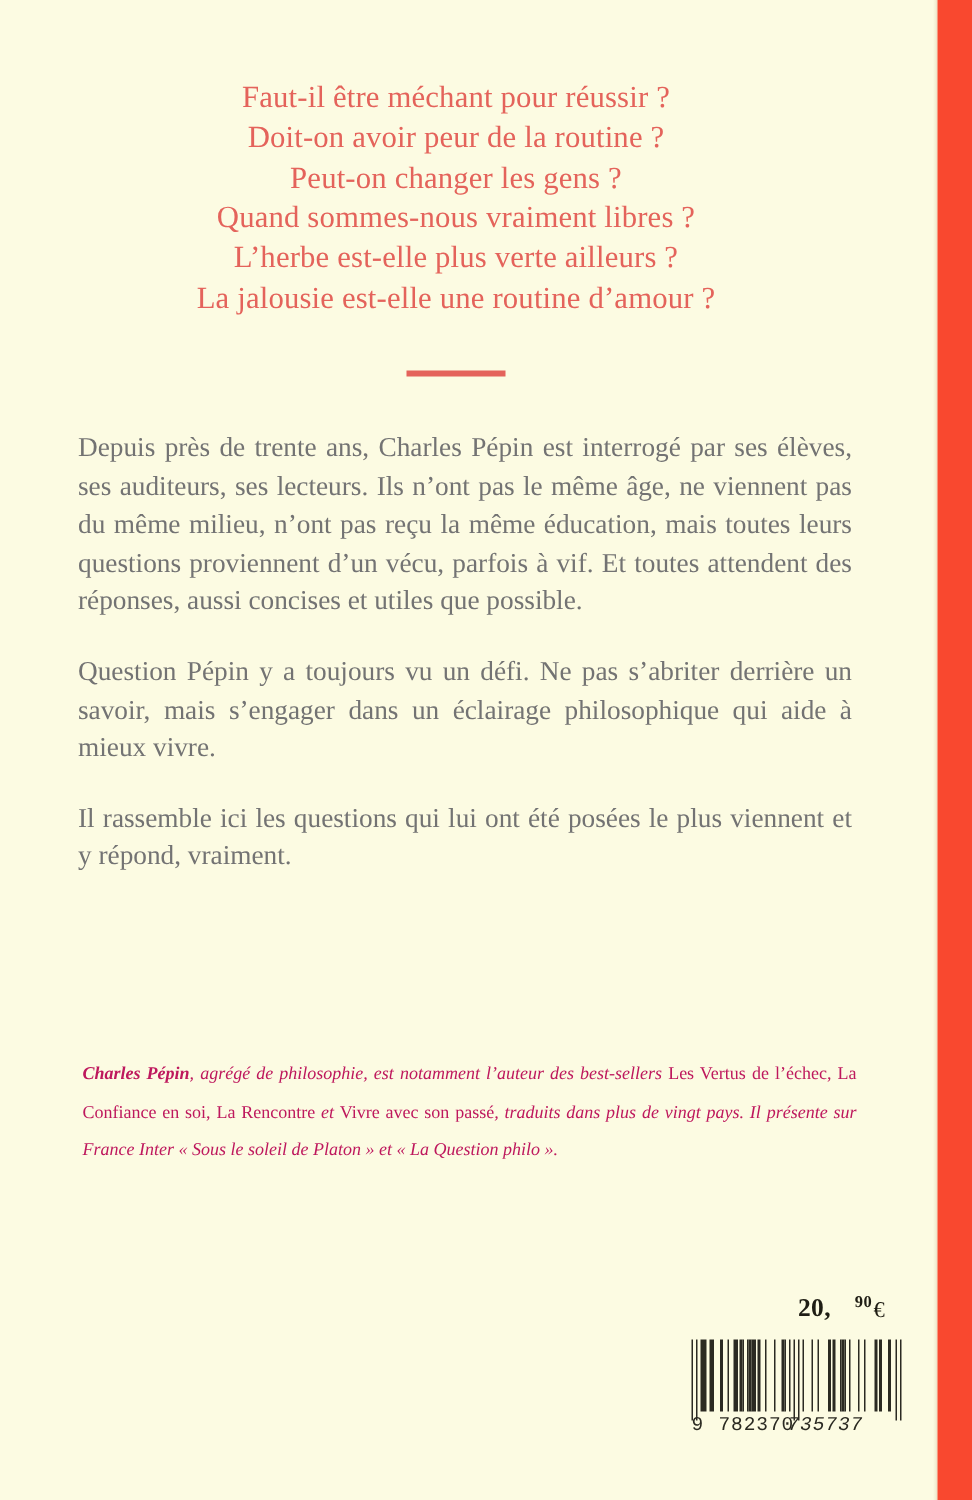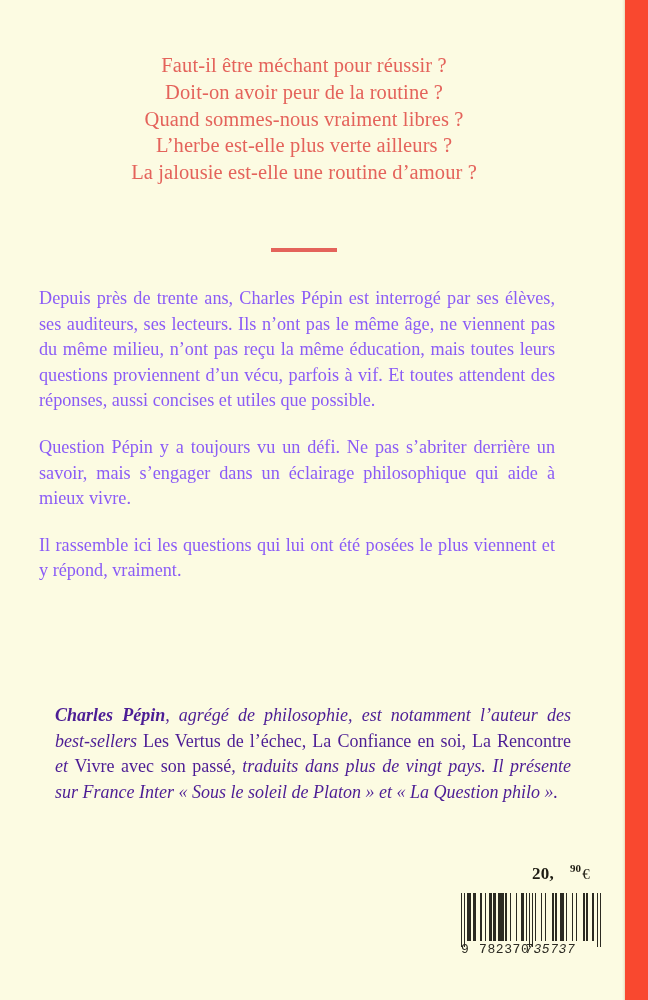--- a/index.html
+++ b/index.html
@@ -76,43 +76,43 @@
   #divider-rule {
     display: inline-block;
     width: 66px;
     height: 4px;
     background: #e4635b;
   }
 
   
   #body-copy {
     position: absolute;
-    left: 39px;
+    left: 52px;
     top: 286px;
     width: 516px;
-    color: #8b5cf6;
+    color: #737373;
   }
   .body-par {
     font-size: 18.2px;
     line-height: 25.6px;
     text-align: justify;
     margin: 0 0 21px 0;
   }
   .body-par:last-child { margin-bottom: 0; }
   .body-par.no-justify-last { text-align-last: left; }
 
   
   #bio {
     position: absolute;
     left: 55px;
     top: 703px;
     width: 516px;
-    color: #4c1d95;
+    color: #be185d;
     font-style: italic;
-    font-size: 18px;
+    font-size: 12px;
     line-height: 25.6px;
     text-align: justify;
     text-align-last: left;
   }
   #bio .author-name {
     font-weight: bold;
     font-style: italic;
   }
   #bio .work-title {
     font-style: normal;
@@ -184,20 +184,21 @@
 </head>
 <body>
 
 <div id="cover">
 
   <div id="content">
 
     <div id="questions">
       <div class="question-line">Faut-il être méchant pour réussir ?</div>
       <div class="question-line">Doit-on avoir peur de la routine ?</div>
+      <div class="question-line">Peut-on changer les gens ?</div>
       <div class="question-line">Quand sommes-nous vraiment libres ?</div>
       <div class="question-line">L’herbe est-elle plus verte ailleurs ?</div>
       <div class="question-line">La jalousie est-elle une routine d’amour ?</div>
     </div>
 
     <div id="divider-wrap">
       <span id="divider-rule"></span>
     </div>
 
     <div id="body-copy">

